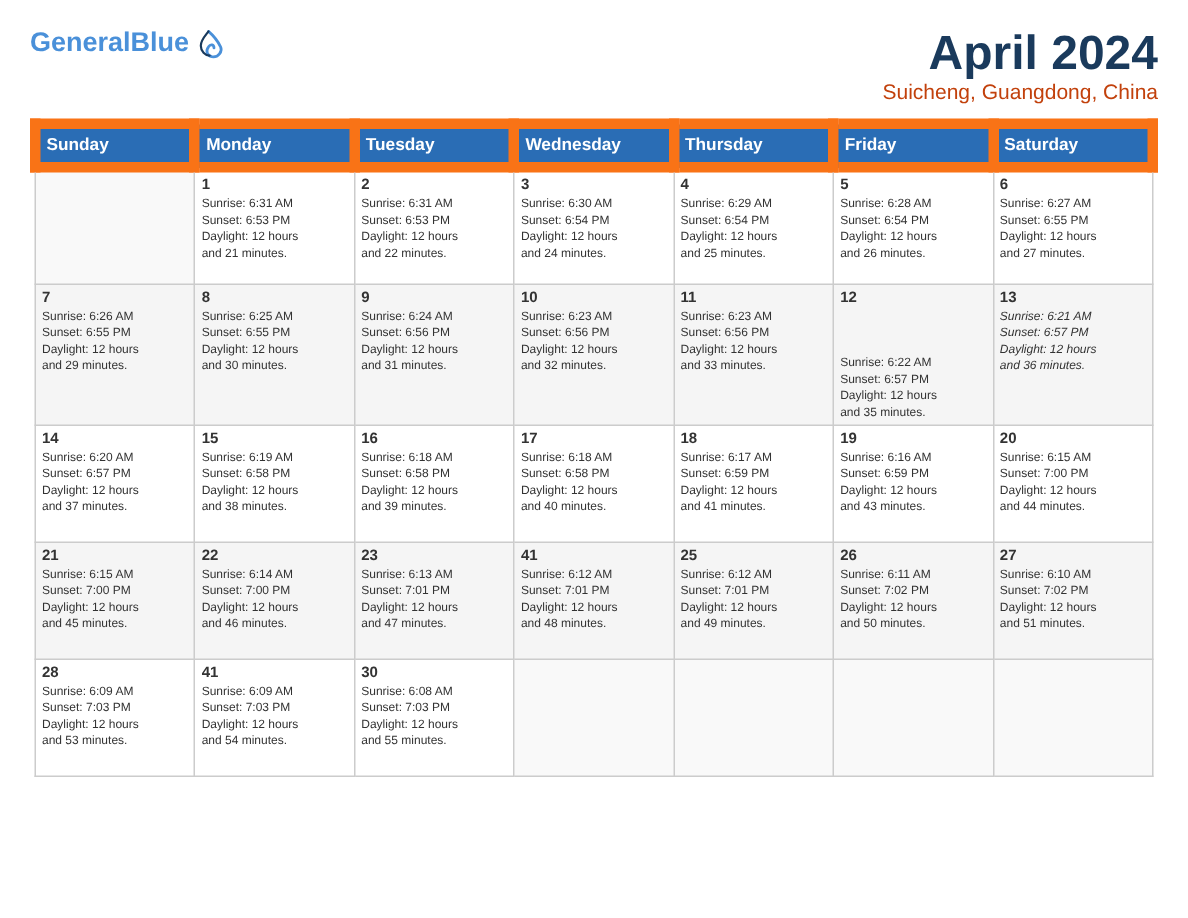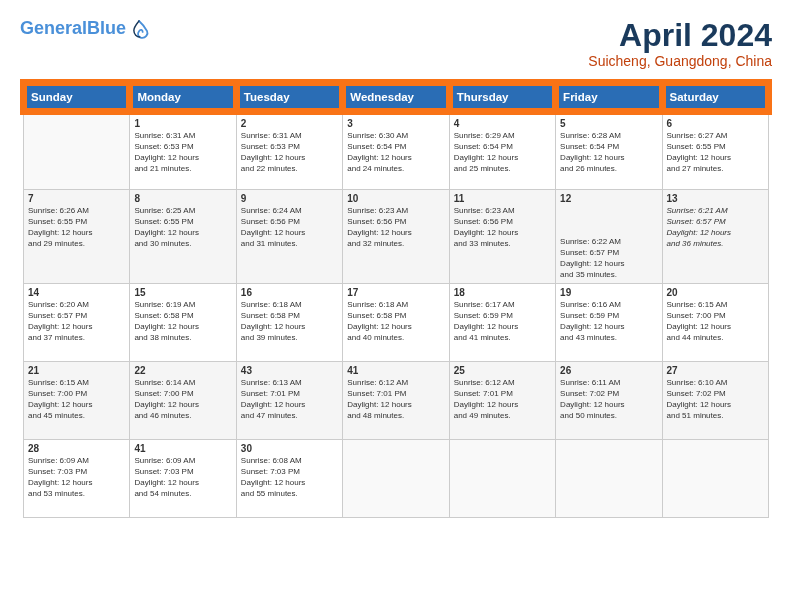--- a/index.html
+++ b/index.html
@@ -290,21 +290,21 @@
 and 45 minutes.</div>
           </td>
           <td>
             <span class="day-num">22</span>
             <div class="day-info" style="white-space: pre-line;">Sunrise: 6:14 AM
 Sunset: 7:00 PM
 Daylight: 12 hours
 and 46 minutes.</div>
           </td>
           <td>
-            <span class="day-num">43</span>
+            <span class="day-num">23</span>
             <div class="day-info" style="white-space: pre-line;">Sunrise: 6:13 AM
 Sunset: 7:01 PM
 Daylight: 12 hours
 and 47 minutes.</div>
           </td>
           <td>
             <span class="day-num">41</span>
             <div class="day-info" style="white-space: pre-line;">Sunrise: 6:12 AM
 Sunset: 7:01 PM
 Daylight: 12 hours

